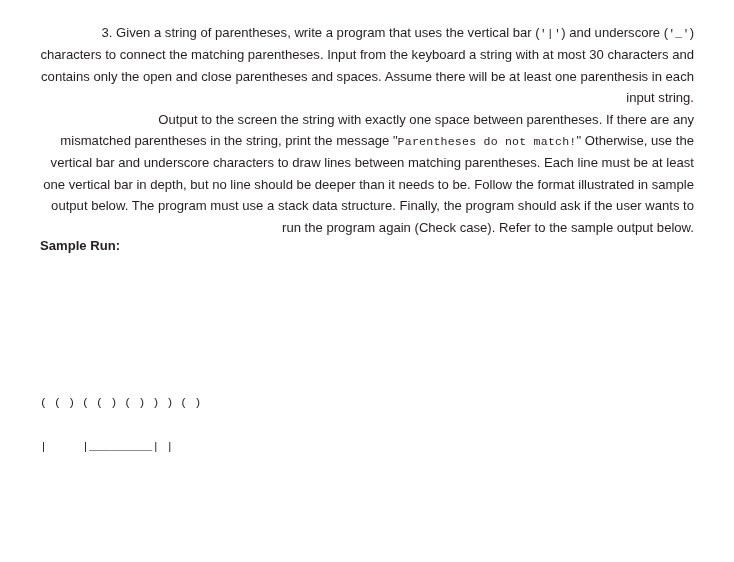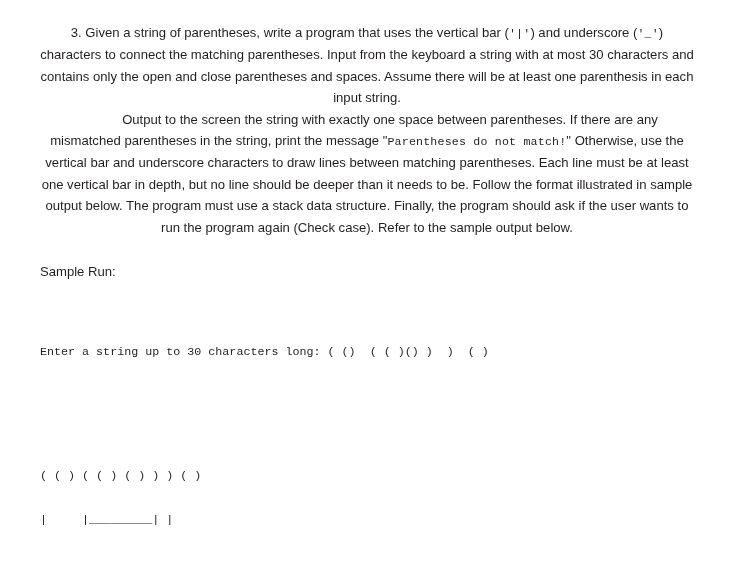--- a/index.html
+++ b/index.html
@@ -21,39 +21,38 @@
     top: 0;
     width: 734px;
     height: 562px;
     box-sizing: border-box;
     padding: 22px 40px 0 40px;
   }
   .prose {
     font-size: 13.1px;
     line-height: 21.4px;
     color: #231f20;
-    text-align: center;
+    text-align: right;
   }
   .prose p {
     margin: 0 0 0 0;
   }
   .prose .indent {
     display: inline-block;
     width: 46px;
   }
   .mono-inline {
     font-family: "Liberation Mono", "DejaVu Sans Mono", monospace;
     font-size: 11.6px;
     letter-spacing: 0.2px;
   }
   .sample-heading {
-    font-weight: normal;
+    font-weight: bold;
     font-size: 13.1px;
     color: #231f20;
-    margin-top: 26px;
     margin-bottom: 0;
   }
   .terminal {
     margin-top: 19px;
     font-family: "Liberation Mono", "DejaVu Sans Mono", monospace;
     font-size: 11.7px;
     line-height: 15.6px;
     color: #231f20;
     white-space: pre;
   }
@@ -82,21 +81,20 @@
     <p><span>3. Given a string of parentheses, write a program that uses the vertical bar (</span><span class="mono-inline">'|'</span><span>) and underscore (</span><span class="mono-inline">'_'</span><span>) characters to connect the matching parentheses. Input from the keyboard a string with at most 30 characters and contains only the open and close parentheses and spaces. Assume there will be at least one parenthesis in each input string.</span></p>
 
     <p><span class="indent"></span><span>Output to the screen the string with exactly one space between parentheses. If there are any mismatched parentheses in the string, print the message "</span><span class="mono-inline">Parentheses do not match!</span><span>" Otherwise, use the vertical bar and underscore characters to draw lines between matching parentheses. Each line must be at least one vertical bar in depth, but no line should be deeper than it needs to be. Follow the format illustrated in sample output below. The program must use a stack data structure. Finally, the program should ask if the user wants to run the program again (Check case).  Refer to the sample output below.</span></p>
 
   </div>
 
   <div class="sample-heading">Sample Run:</div>
 
   <div class="terminal">
 
-    <div class="term-line">Enter a string up to 30 characters long: ( ()  ( ( )() )  )  ( )</div>
 
     <div class="gap-line"></div>
 
     <div class="art">( ( ) ( ( ) ( ) ) ) ( )</div>
     <div class="art">|     |_________| |</div>
     
 
     
 
     

